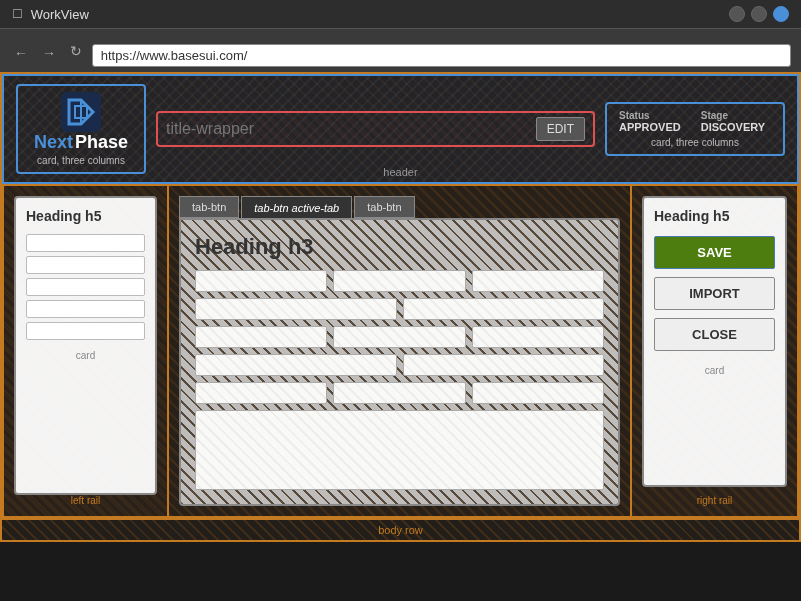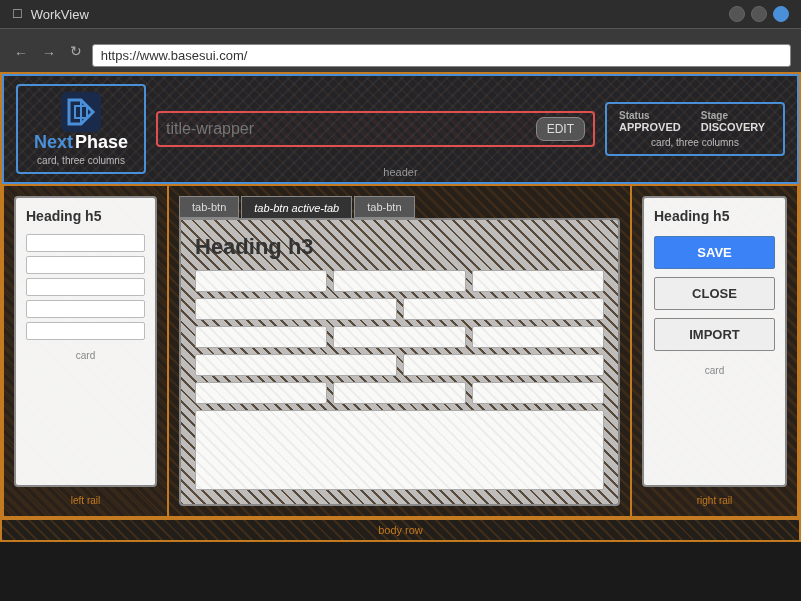--- a/index.html
+++ b/index.html
@@ -74,21 +74,21 @@
         transparent 2px,
         transparent 8px
       );
     }
     .title-input {
       flex: 1; background: transparent; border: none; outline: none;
       color: #ccc; font-size: 16px;
     }
     .edit-btn {
       background: #555; color: #ddd; border: 1px solid #888;
-      padding: 4px 10px; font-size: 12px; cursor: pointer; border-radius: 8px;
+      padding: 4px 10px; font-size: 12px; cursor: pointer; border-radius: 2px;
     }
 
     .header-right {
       display: flex; flex-direction: column; gap: 2px; min-width: 180px;
       border: 2px solid #4a90d9; padding: 6px 12px; border-radius: 4px;
     }
     .header-right-inner { display: flex; gap: 20px; }
     .status-block, .stage-block { display: flex; flex-direction: column; }
     .status-label, .stage-label { color: #aaa; font-size: 10px; font-weight: bold; }
     .status-value, .stage-value { color: #ddd; font-size: 11px; font-weight: bold; }
@@ -112,21 +112,21 @@
       border-right: 2px solid #c47a20;
       background: repeating-linear-gradient(
         45deg,
         rgba(180,100,20,0.15),
         rgba(180,100,20,0.15) 2px,
         rgba(180,100,20,0.05) 2px,
         rgba(180,100,20,0.05) 8px
       );
       display: flex; flex-direction: column;
     }
-    .left-rail-label { color: #c47a20; font-size: 10px; text-align: center; margin-top: auto; padding-top: 8px; }
+    .left-rail-label { color: #c47a20; font-size: 10px; text-align: center; margin-top: auto; padding-top: 0; }
 
     .card-left {
       border: 2px solid #888; border-radius: 4px; padding: 10px;
       background: rgba(255,255,255,0.95); flex: 1; display: flex; flex-direction: column; gap: 4px;
     }
     .card-heading { font-size: 14px; font-weight: bold; color: #333; margin-bottom: 6px; }
     .card-line {
       height: 18px; border: 1px solid #bbb; border-radius: 2px; background: #fff;
     }
     .card-sub { color: #888; font-size: 10px; text-align: center; margin-top: 6px; }
@@ -193,21 +193,21 @@
     .card-right {
       border: 2px solid #888; border-radius: 4px; padding: 10px;
       background: rgba(255,255,255,0.95); flex: 1; display: flex; flex-direction: column; gap: 8px;
     }
     .card-right-heading { font-size: 14px; font-weight: bold; color: #333; margin-bottom: 4px; }
     .action-btn {
       width: 100%; padding: 8px; font-size: 13px; font-weight: bold;
       border: 1px solid #888; border-radius: 2px; cursor: pointer;
       background: #eee; color: #333;
     }
-    .action-btn.primary { background: #3b82f6; color: #fff; border-color: #4a7ab5; }
+    .action-btn.primary { background: #4d7c0f; color: #fff; border-color: #4a7ab5; }
     .card-sub-right { color: #888; font-size: 10px; text-align: center; margin-top: 6px; }
 
     
     .body-row-bottom-label {
       text-align: center; color: #c47a20; font-size: 11px; font-weight: normal;
       padding: 4px; border-top: 2px solid #c47a20;
       background: repeating-linear-gradient(
         45deg,
         rgba(180,100,20,0.1),
         rgba(180,100,20,0.1) 2px,
@@ -323,22 +323,22 @@
           <div class="form-field"></div>
         </div>
         <div class="textarea-field"></div>
       </div>
     </div>
 
     <div class="right-rail">
       <div class="card-right">
         <div class="card-right-heading">Heading h5</div>
         <button class="action-btn primary">SAVE</button>
+        <button class="action-btn">IMPORT</button>
         <button class="action-btn">CLOSE</button>
-        <button class="action-btn">IMPORT</button>
         <div class="card-sub-right">card</div>
       </div>
       <div class="right-rail-label">right rail</div>
     </div>
 
   </div>
 
   <div class="body-row-bottom-label">body row</div>
 
 </div>

